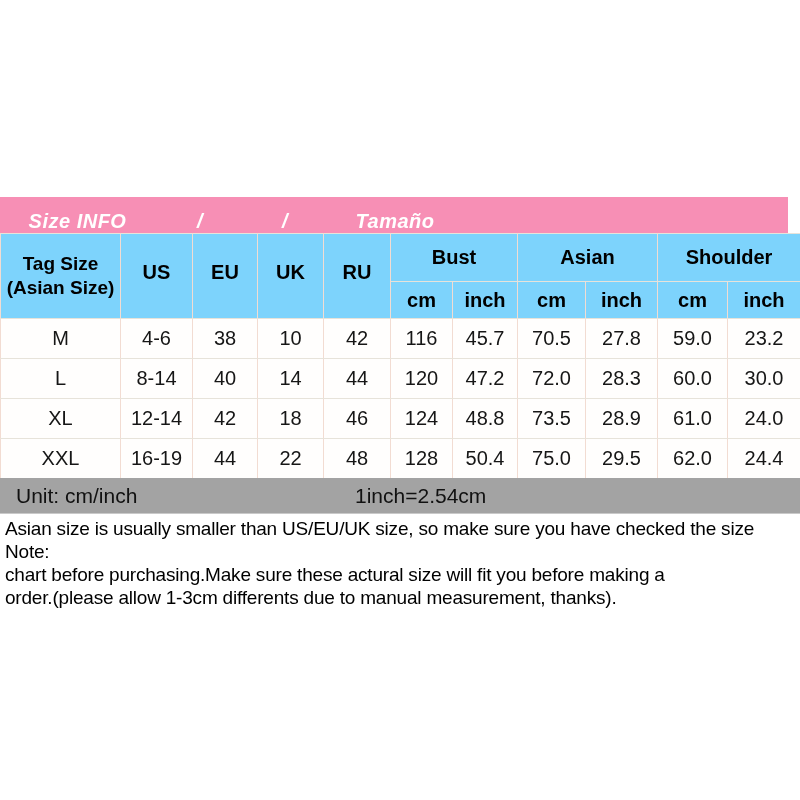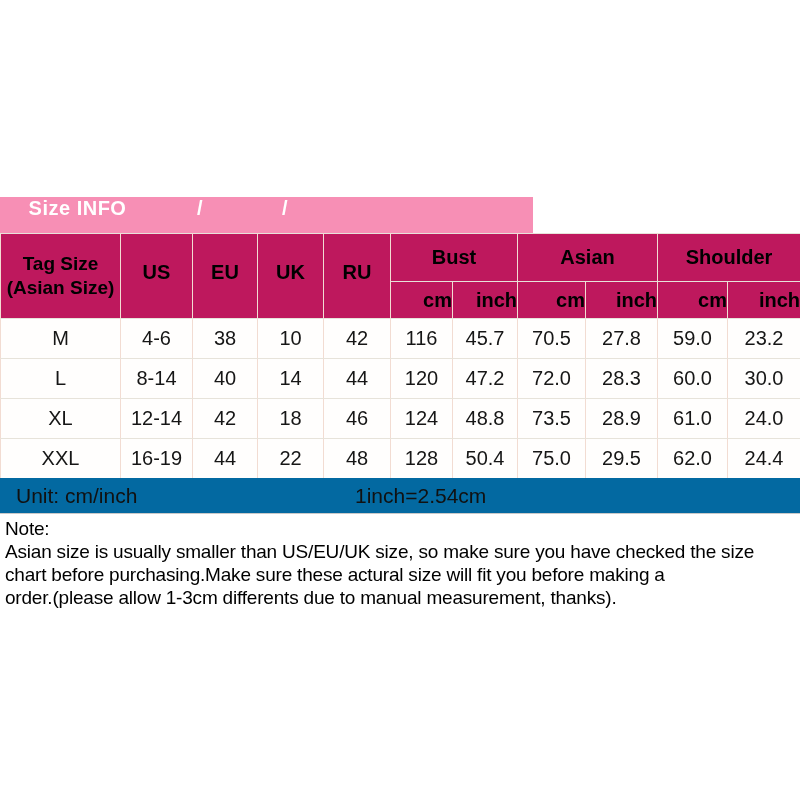--- a/index.html
+++ b/index.html
@@ -8,23 +8,23 @@
     width: 800px; height: 800px;
     font-family: "Liberation Sans", sans-serif;
     color: #000;
     overflow: hidden;
   }
   .page { position: relative; width: 800px; height: 800px; background: #ffffff; }
 
   
   .banner {
     position: absolute; top: 197px; left: 0;
-    width: 533px; height: 36px;
+    width: 788px; height: 36px;
     background: #F78FB5;
-    display: flex; align-items: flex-start;
+    display: flex; align-items: flex-end; font-style: italic;
   }
   .banner span {
     display: inline-block; text-align: center;
     color: #ffffff; font-weight: bold; font-size: 20px;
     letter-spacing: 0.5px;
   }
   .banner .b0 { width: 155px; }
   .banner .b1 { width: 90px;  }
   .banner .b2 { width: 145px; }
   .banner .b3 { width: 80px;  }
@@ -39,38 +39,38 @@
   .size-table th, .size-table td {
     border-top: 1px solid #e7e3da;
     border-bottom: 1px solid #e7e3da;
     border-left: 1px solid #f2dcd2;
     border-right: 1px solid #f2dcd2;
     text-align: center;
     white-space: nowrap;
     overflow: visible;
   }
   .size-table th {
-    background: #be185d;
+    background: #7dd3fc;
     font-size: 20px; font-weight: bold; color: #000;
   }
   .size-table td {
     background: #fffefd;
     font-size: 20px; font-weight: normal; color: #161616;
     height: 40px;
   }
   tr.group-row th { height: 48px; vertical-align: middle; }
-  tr.units-row th { height: 37px; vertical-align: middle; text-align: right; }
+  tr.units-row th { height: 37px; vertical-align: middle; }
   th.corner { vertical-align: middle; font-size: 19px; line-height: 24px; }
   th.sys { vertical-align: bottom; padding-bottom: 7px; }
 
   
   .unit-bar {
     position: absolute; top: 478px; left: 0;
     width: 800px; height: 36px;
-    background: #0369a1;
+    background: #a3a3a3;
     border-bottom: 1px solid #c9c9c9;
     font-size: 21px; color: #111;
   }
   .unit-bar .unit-left  { position: absolute; left: 16px;  top: 6px; }
   .unit-bar .unit-right { position: absolute; left: 355px; top: 6px; }
 
   
   .note {
     position: absolute; top: 517px; left: 5px; width: 795px;
     font-size: 19px; line-height: 23px; color: #000;
@@ -80,20 +80,21 @@
 </style>
 </head>
 <body>
 
 <div class="page">
 
   <div class="banner">
     <span class="b0">Size INFO</span>
     <span class="b1">/</span>
     <span class="b3">/</span>
+    <span class="b4">Tamaño</span>
   </div>
 
   <table class="size-table">
     <colgroup>
       <col style="width:120px">
         <col style="width:72px">
         <col style="width:65px">
       <col style="width:66px">
         <col style="width:67px">
         <col style="width:62px">
@@ -180,19 +181,19 @@
       </tr>
     </tbody>
   </table>
 
   <div class="unit-bar">
     <span class="unit-left">Unit: cm/inch</span>
     <span class="unit-right">1inch=2.54cm</span>
   </div>
 
   <div class="note">
+    <div>Asian size is usually smaller than US/EU/UK size, so make sure you have checked the size</div>
     <div>Note:</div>
-    <div>Asian size is usually smaller than US/EU/UK size, so make sure you have checked the size</div>
     <div>chart before purchasing.Make sure these actural size will fit you before making a</div>
     <div>order.(please allow 1-3cm differents due to manual measurement, thanks).</div>
   </div>
 
 </div>
 
 </body></html>

